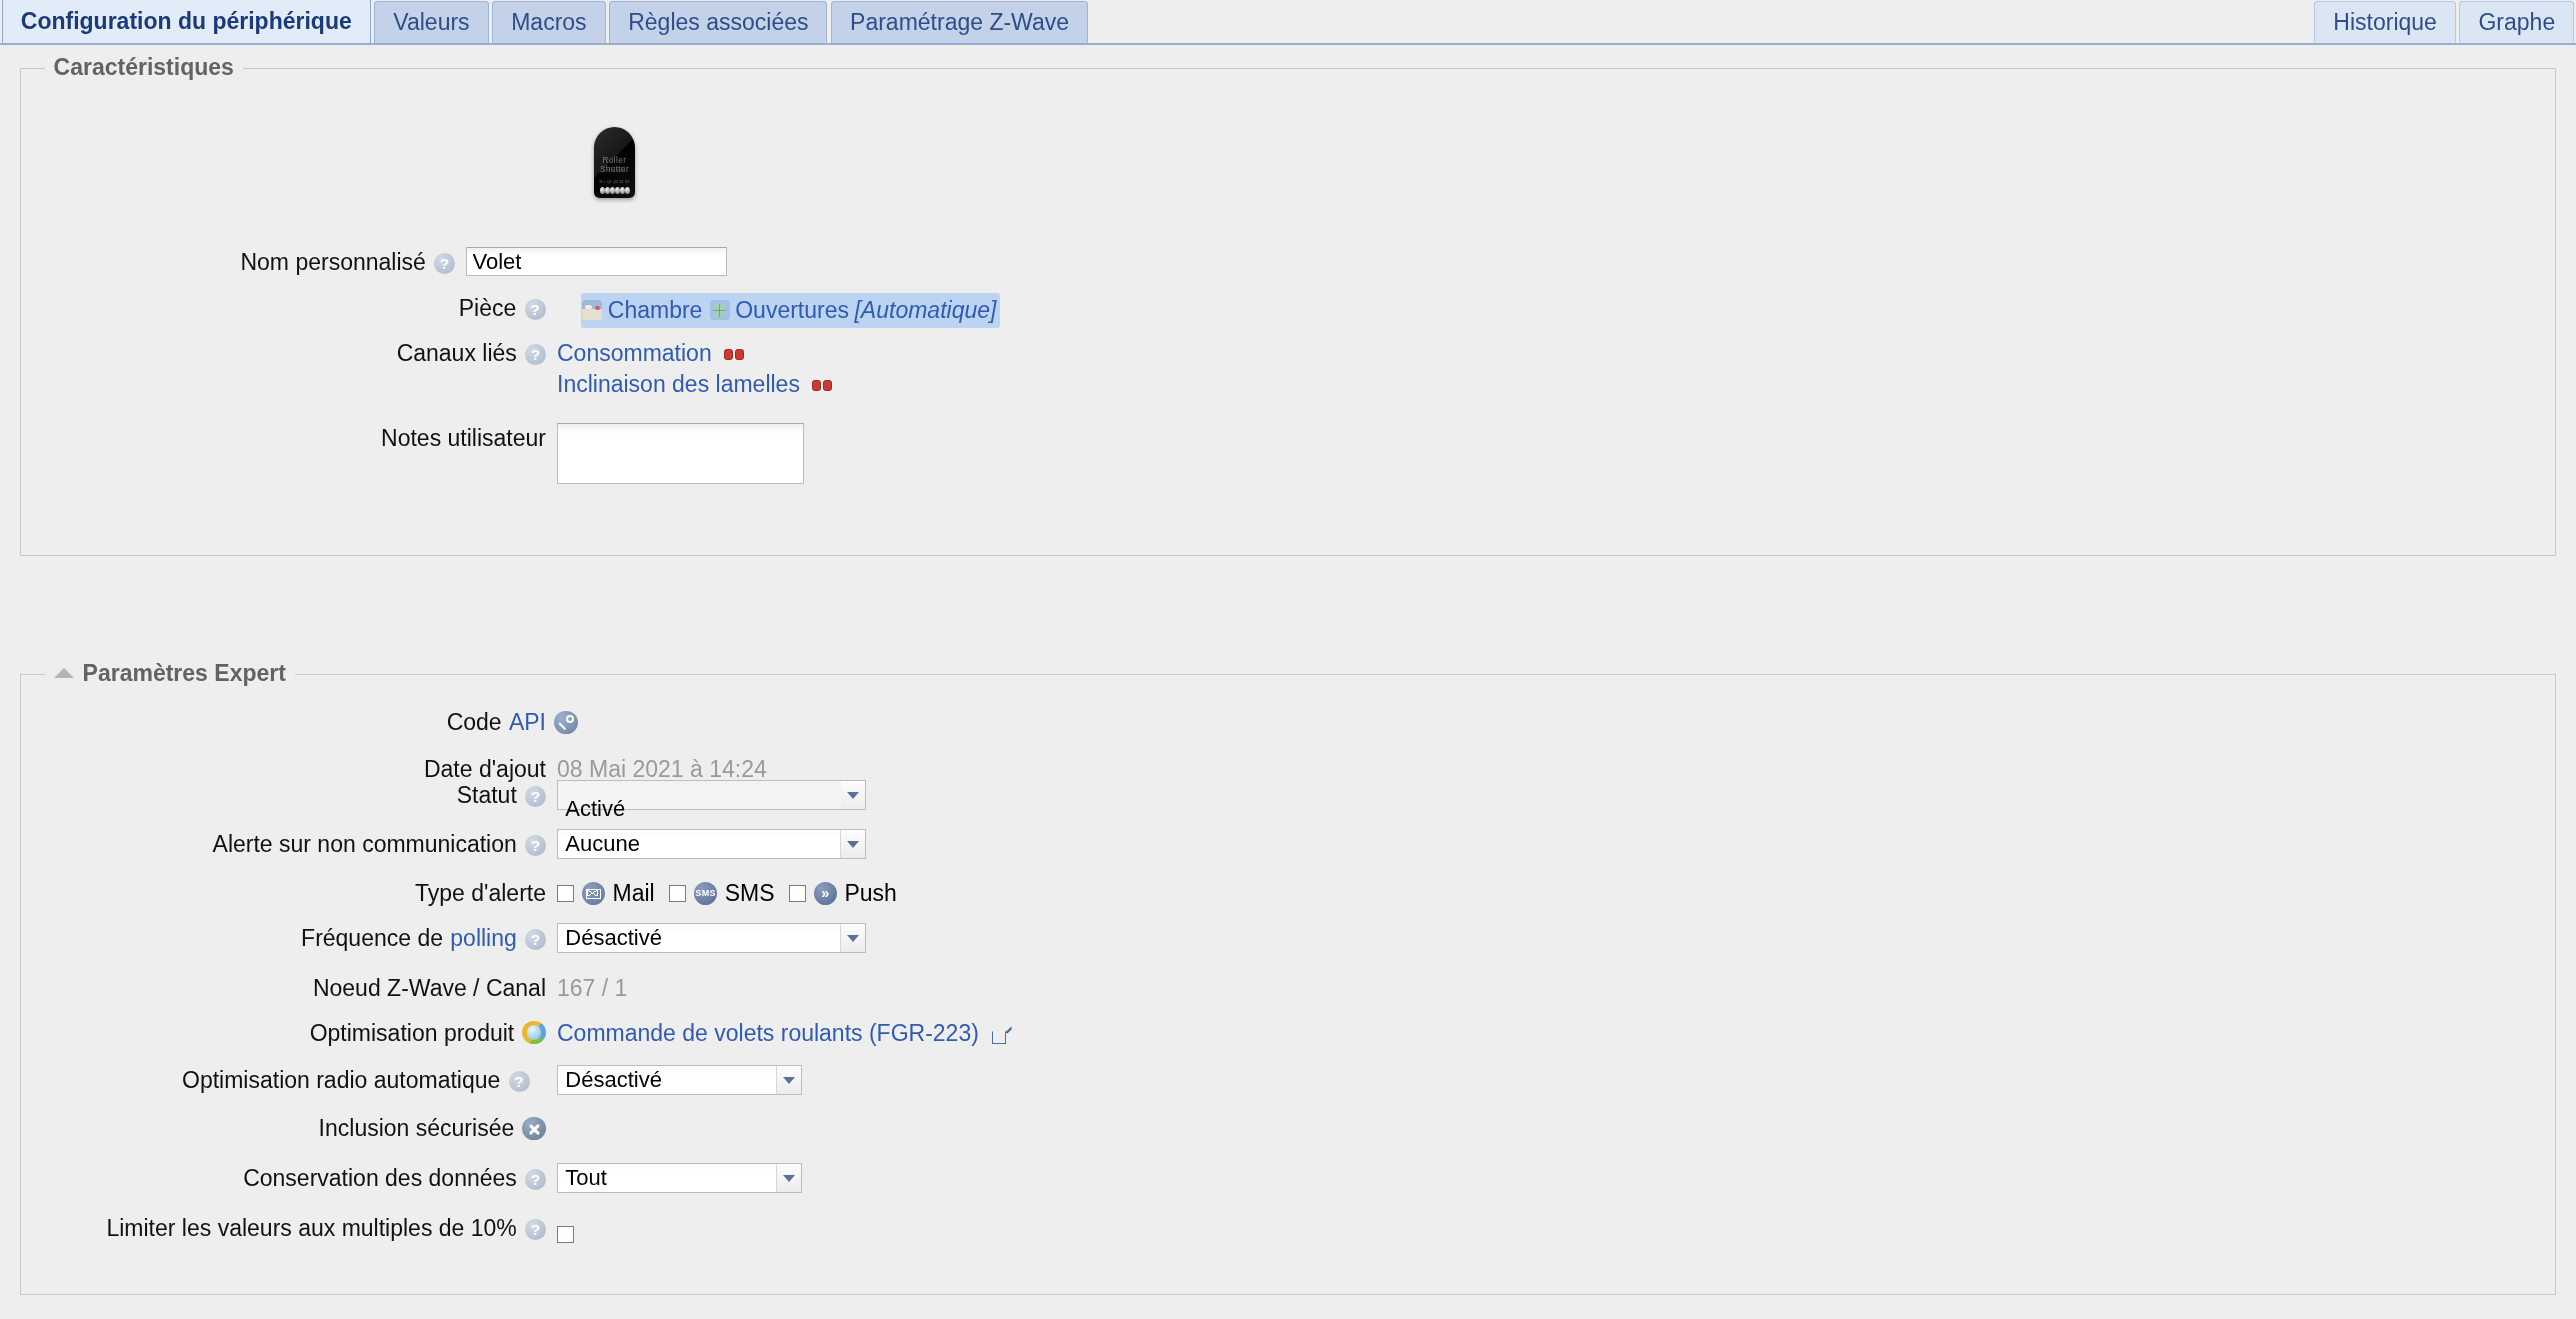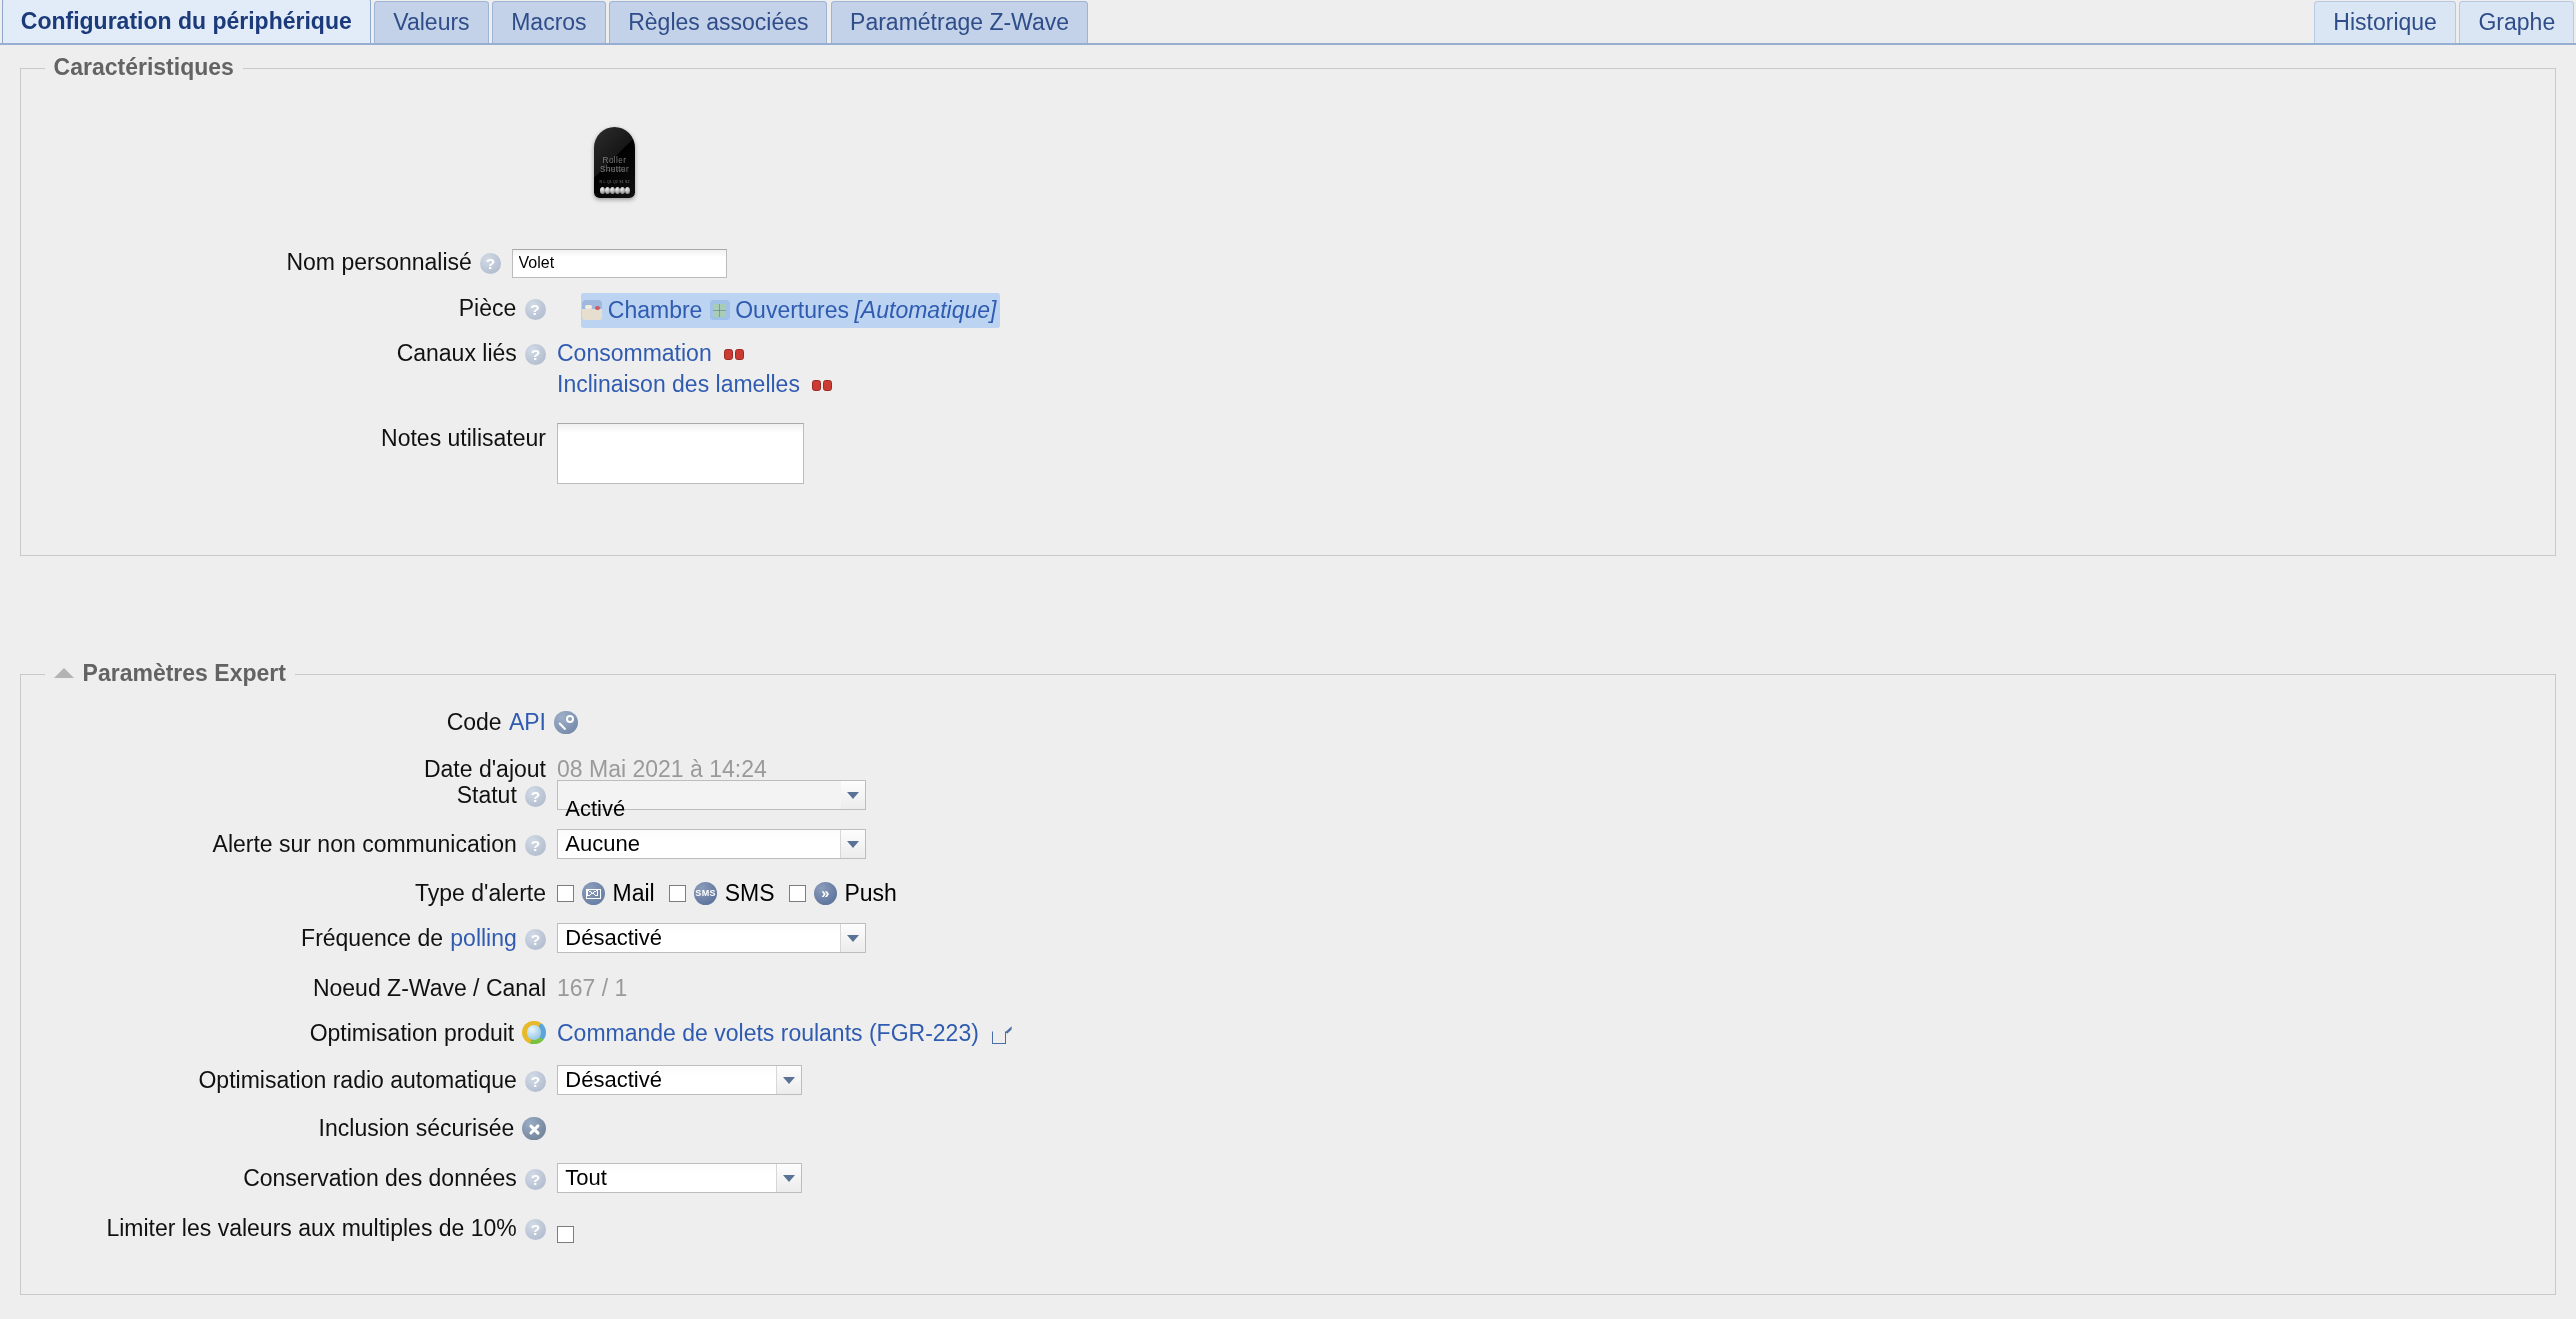--- a/index.html
+++ b/index.html
@@ -115,28 +115,28 @@
     font-weight: bold;
     text-align: center;
     line-height: 21px;
     margin: 5.5px 0 0 8.2px;
     cursor: pointer;
     flex: 0 0 auto;
   }
   .ctl { margin-left: 11px; }
 
   input.txt {
-    width: 215px;
+    width: 261px;
     height: 29px;
     box-sizing: border-box;
     border: 0.9px solid #bcbcbc;
     border-top-color: #a8a8a8;
     background: linear-gradient(to bottom, #f2f2f2 0%, #ffffff 28%, #ffffff 100%);
     font-family: "Liberation Sans", sans-serif;
-    font-size: 16px;
+    font-size: 22px;
     padding: 1.8px 5.5px;
     color: #000;
   }
   textarea.notes {
     width: 247px;
     height: 61px;
     box-sizing: border-box;
     border: 0.9px solid #bcbcbc;
     border-top-color: #a8a8a8;
     background: linear-gradient(to bottom, #f0f0f0 0%, #ffffff 16%, #ffffff 100%);
@@ -684,21 +684,21 @@
     <span class="lbl">Optimisation produit</span>
     <span class="ico-doc" style="margin-top:2.7px;"></span>
   </div>
   <div class="ctl" style="line-height:31px;">
     <a class="lnk">Commande de volets roulants (FGR-223)</a>
     <span class="ico-extlink"></span>
   </div>
 </div>
 
 <div class="row" style="left:182px; top:1065px; width:818px;">
-  <div style="width:364px; display:flex; justify-content:flex-end; align-items:flex-start;">
+  <div style="width:364px; display:flex; justify-content:flex-start; align-items:flex-start;">
     <span class="lbl">Optimisation radio automatique</span>
     <span class="help">?</span>
   </div>
   <div class="ctl">
     <div class="sel" style="width:245px;">
       <div class="val" style="flex:1 1 auto;">Désactivé</div>
       <div class="arrow"></div>
     </div>
   </div>
 </div>

